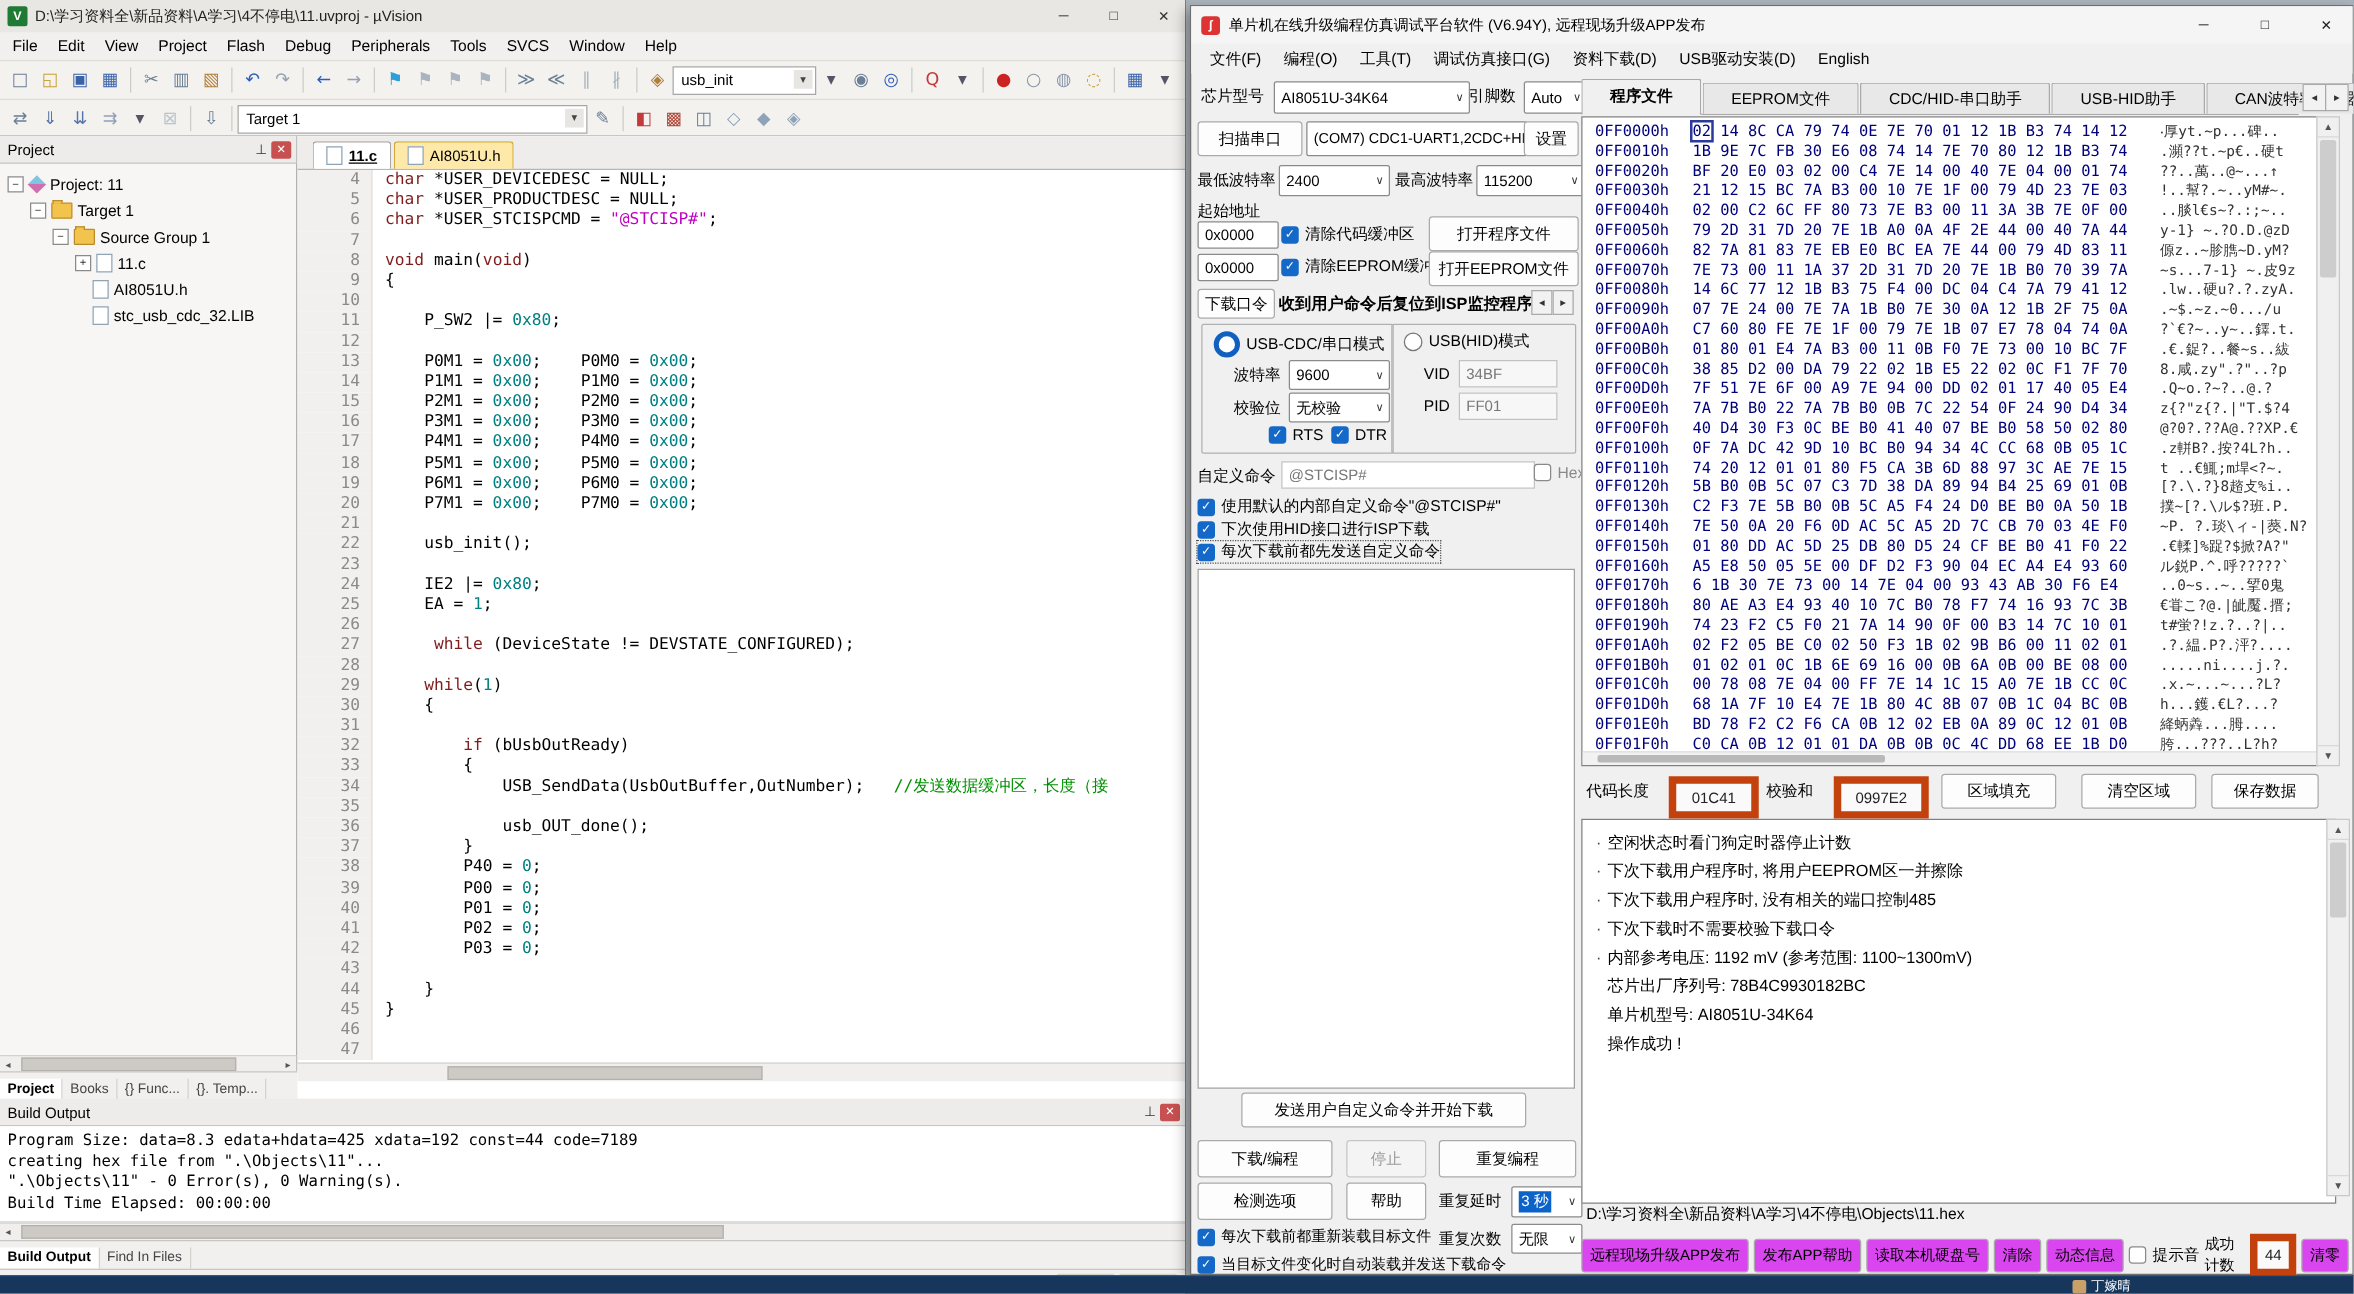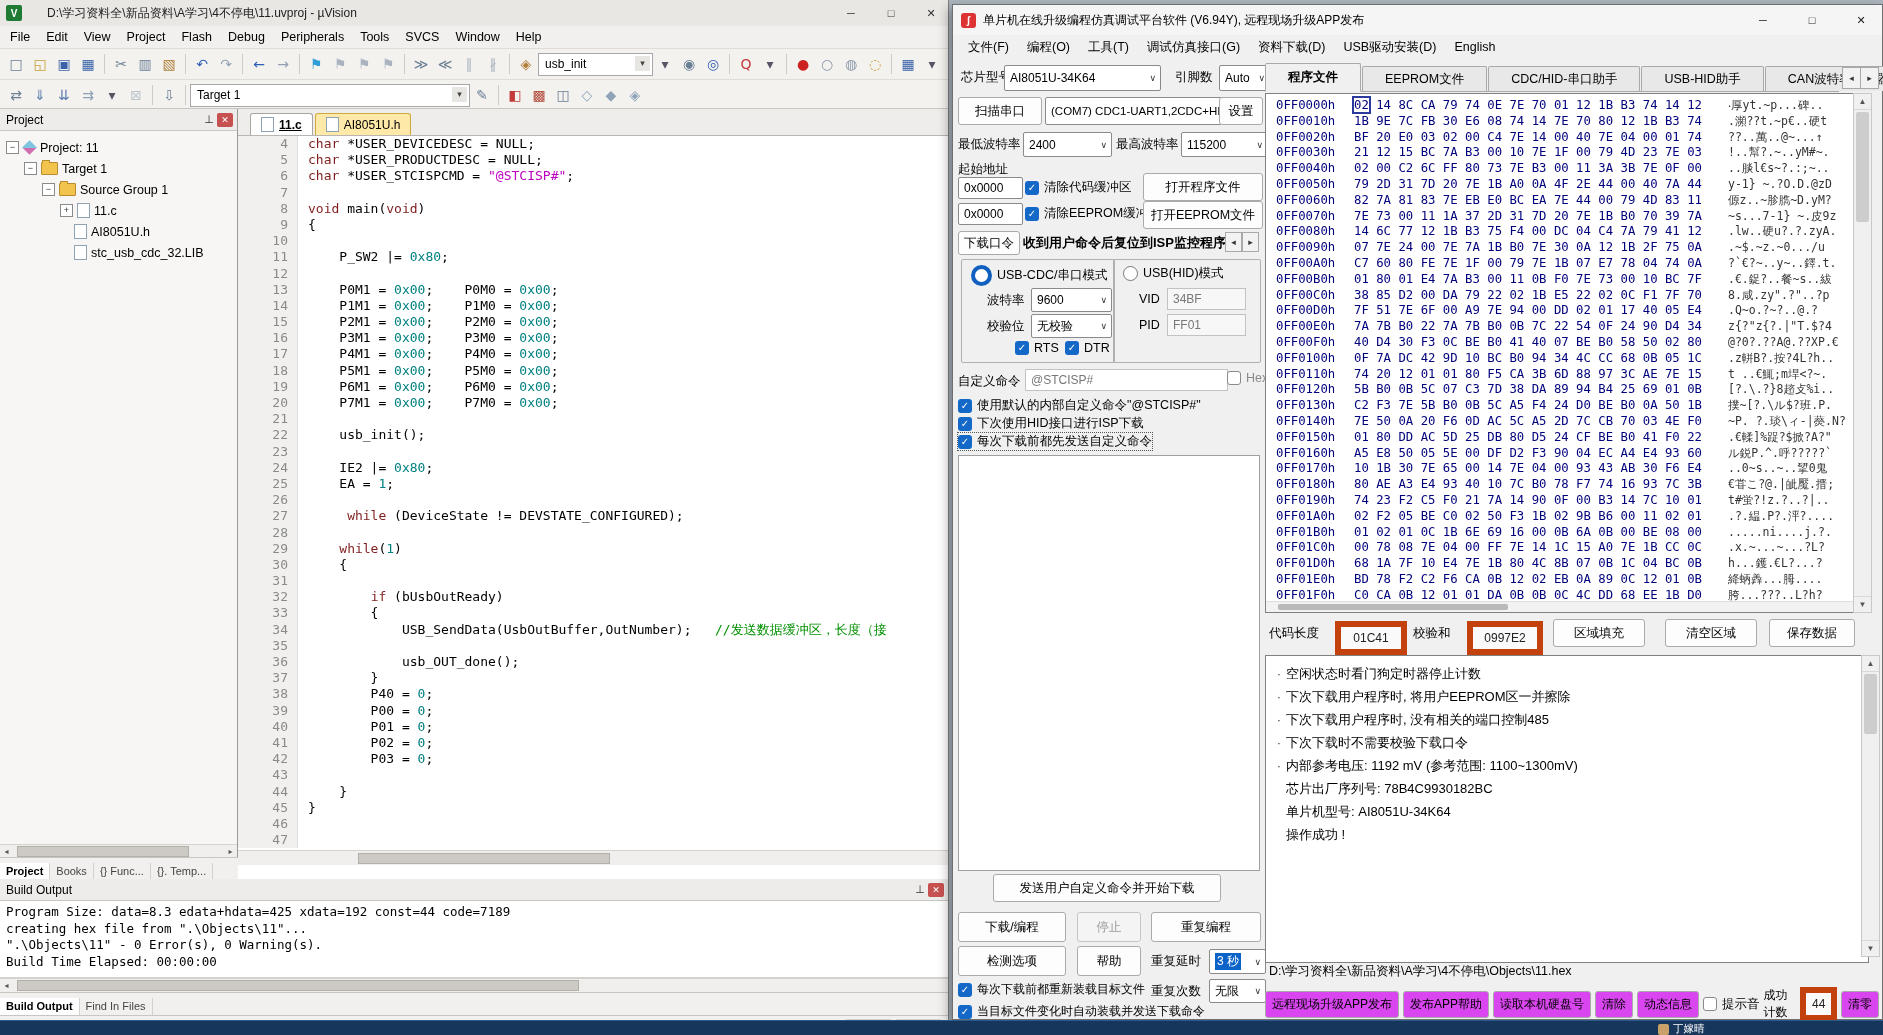--- a/index.html
+++ b/index.html
@@ -7,21 +7,21 @@
     font-family:"Liberation Sans","DejaVu Sans",sans-serif;color:#000;}
   .abs{position:absolute;}
   .flex{display:flex;align-items:center;}
   .noselect{user-select:none;}
 
   
   #uv{left:0;top:0;width:948px;height:1026px;background:#f1f0ee;border-right:1px solid #7f7f7f;}
   #uv-titlebar{height:26px;display:flex;align-items:center;padding-left:6px;gap:6px;background:#e9e7e4;font-size:12px;}
   .uv-appicon{width:16px;height:16px;background:#1f7a33;color:#fff;font-size:10px;font-weight:bold;
     display:flex;align-items:center;justify-content:center;border-radius:2px;}
-  #uv-title{flex:1;white-space:nowrap;overflow:hidden;color:#222;margin-left:19px;}
+  #uv-title{flex:1;white-space:nowrap;overflow:hidden;color:#222;}
   .winbtn{width:34px;height:22px;display:flex;align-items:center;justify-content:center;font-size:11px;color:#333;}
   #uv-menubar{height:22px;display:flex;align-items:center;font-size:12.5px;background:#f1f0ee;padding-left:2px;}
   .uv-menu-item{padding:2px 8px;cursor:default;}
   .uv-toolbar{height:30px;display:flex;align-items:center;padding:0 4px;background:#f3f2ef;border-top:1px solid #e0ddd9;}
   .tbi{min-width:22px;height:22px;display:flex;align-items:center;justify-content:center;
     font-family:"DejaVu Sans",sans-serif;font-size:14px;margin:0 1px;border-radius:2px;}
   .tbsep{width:1px;height:20px;background:#cfccc7;margin:0 4px;}
   .uv-combo{height:21px;background:#fff;border:1px solid #a7a7a7;display:flex;align-items:center;
     font-size:12px;padding-left:6px;position:relative;}
   .uv-combo .arr{position:absolute;right:2px;top:2px;width:15px;height:15px;background:#e8e6e3;
@@ -411,21 +411,21 @@
         <span class="stc-menu-item">文件(F)</span>
         <span class="stc-menu-item">编程(O)</span>
         <span class="stc-menu-item">工具(T)</span>
         <span class="stc-menu-item">调试仿真接口(G)</span>
         <span class="stc-menu-item">资料下载(D)</span>
         <span class="stc-menu-item">USB驱动安装(D)</span>
         <span class="stc-menu-item">English</span>
       </div>
 
     <span class="stc-label" style="left:8px;top:64px;">芯片型号</span>
-    <span class="stc-combo" style="left:51px;top:60px;width:150px;height:24px;">
+    <span class="stc-combo" style="left:66px;top:60px;width:150px;height:24px;">
       <span>AI8051U-34K64</span>
       <span class="arr">∨</span>
     </span>
     <span class="stc-label" style="left:222px;top:64px;">引脚数</span>
     <span class="stc-combo" style="left:266px;top:60px;width:44px;height:24px;">
       <span>Auto</span>
       <span class="arr">∨</span>
     </span>
 
     <div id="stc-tabs">
@@ -575,21 +575,21 @@
           <div class="hexrow"><span class="h-addr">0FF00D0h</span><span class="h-bytes">7F 51 7E 6F 00 A9 7E 94 00 DD 02 01 17 40 05 E4</span><span class="h-ascii">.Q~o.?~?..@.?</span></div>
           <div class="hexrow"><span class="h-addr">0FF00E0h</span><span class="h-bytes">7A 7B B0 22 7A 7B B0 0B 7C 22 54 0F 24 90 D4 34</span><span class="h-ascii">z{?"z{?.|"T.$?4</span></div>
           <div class="hexrow"><span class="h-addr">0FF00F0h</span><span class="h-bytes">40 D4 30 F3 0C BE B0 41 40 07 BE B0 58 50 02 80</span><span class="h-ascii">@?0?.??A@.??XP.€</span></div>
           <div class="hexrow"><span class="h-addr">0FF0100h</span><span class="h-bytes">0F 7A DC 42 9D 10 BC B0 94 34 4C CC 68 0B 05 1C</span><span class="h-ascii">.z軿B?.按?4L?h..</span></div>
           <div class="hexrow"><span class="h-addr">0FF0110h</span><span class="h-bytes">74 20 12 01 01 80 F5 CA 3B 6D 88 97 3C AE 7E 15</span><span class="h-ascii">t ..€鮿;m垾&lt;?~.</span></div>
           <div class="hexrow"><span class="h-addr">0FF0120h</span><span class="h-bytes">5B B0 0B 5C 07 C3 7D 38 DA 89 94 B4 25 69 01 0B</span><span class="h-ascii">[?.\.?}8趦攴%i..</span></div>
           <div class="hexrow"><span class="h-addr">0FF0130h</span><span class="h-bytes">C2 F3 7E 5B B0 0B 5C A5 F4 24 D0 BE B0 0A 50 1B</span><span class="h-ascii">撲~[?.\ル$?班.P.</span></div>
           <div class="hexrow"><span class="h-addr">0FF0140h</span><span class="h-bytes">7E 50 0A 20 F6 0D AC 5C A5 2D 7C CB 70 03 4E F0</span><span class="h-ascii">~P. ?.琰\ィ-|藀.N?</span></div>
           <div class="hexrow"><span class="h-addr">0FF0150h</span><span class="h-bytes">01 80 DD AC 5D 25 DB 80 D5 24 CF BE B0 41 F0 22</span><span class="h-ascii">.€輮]%踀?$掀?A?"</span></div>
           <div class="hexrow"><span class="h-addr">0FF0160h</span><span class="h-bytes">A5 E8 50 05 5E 00 DF D2 F3 90 04 EC A4 E4 93 60</span><span class="h-ascii">ル鋭P.^.呼?????`</span></div>
-          <div class="hexrow"><span class="h-addr">0FF0170h</span><span class="h-bytes">10 1B 30 7E 65 00 14 7E 04 00 93 43 AB 30 F6 E4</span><span class="h-ascii">..0~s..~..揅0鬼</span></div>
+          <div class="hexrow"><span class="h-addr">0FF0170h</span><span class="h-bytes">6 1B 30 7E 73 00 14 7E 04 00 93 43 AB 30 F6 E4</span><span class="h-ascii">..0~s..~..揅0鬼</span></div>
           <div class="hexrow"><span class="h-addr">0FF0180h</span><span class="h-bytes">80 AE A3 E4 93 40 10 7C B0 78 F7 74 16 93 7C 3B</span><span class="h-ascii">€甞こ?@.|皉魘.搢;</span></div>
           <div class="hexrow"><span class="h-addr">0FF0190h</span><span class="h-bytes">74 23 F2 C5 F0 21 7A 14 90 0F 00 B3 14 7C 10 01</span><span class="h-ascii">t#蛍?!z.?..?|..</span></div>
           <div class="hexrow"><span class="h-addr">0FF01A0h</span><span class="h-bytes">02 F2 05 BE C0 02 50 F3 1B 02 9B B6 00 11 02 01</span><span class="h-ascii">.?.緼.P?.泙?....</span></div>
           <div class="hexrow"><span class="h-addr">0FF01B0h</span><span class="h-bytes">01 02 01 0C 1B 6E 69 16 00 0B 6A 0B 00 BE 08 00</span><span class="h-ascii">.....ni....j.?.</span></div>
           <div class="hexrow"><span class="h-addr">0FF01C0h</span><span class="h-bytes">00 78 08 7E 04 00 FF 7E 14 1C 15 A0 7E 1B CC 0C</span><span class="h-ascii">.x.~...~...?L?</span></div>
           <div class="hexrow"><span class="h-addr">0FF01D0h</span><span class="h-bytes">68 1A 7F 10 E4 7E 1B 80 4C 8B 07 0B 1C 04 BC 0B</span><span class="h-ascii">h...鑊.€L?...?</span></div>
           <div class="hexrow"><span class="h-addr">0FF01E0h</span><span class="h-bytes">BD 78 F2 C2 F6 CA 0B 12 02 EB 0A 89 0C 12 01 0B</span><span class="h-ascii">絳蛃羴...胟....</span></div>
           <div class="hexrow"><span class="h-addr">0FF01F0h</span><span class="h-bytes">C0 CA 0B 12 01 01 DA 0B 0B 0C 4C DD 68 EE 1B D0</span><span class="h-ascii">胯...???..L?h?</span></div>
         </div>
       <div id="hex-hscroll">

